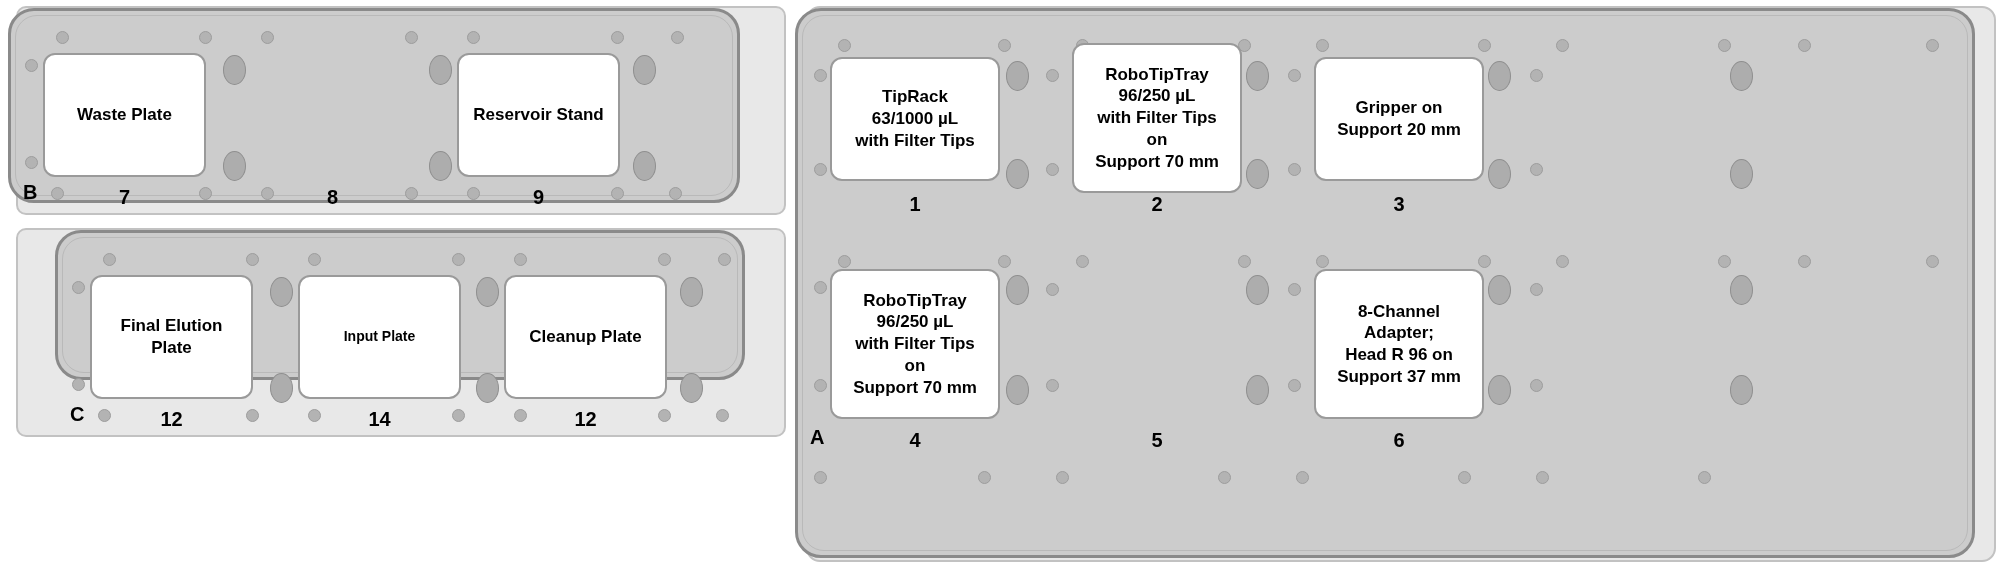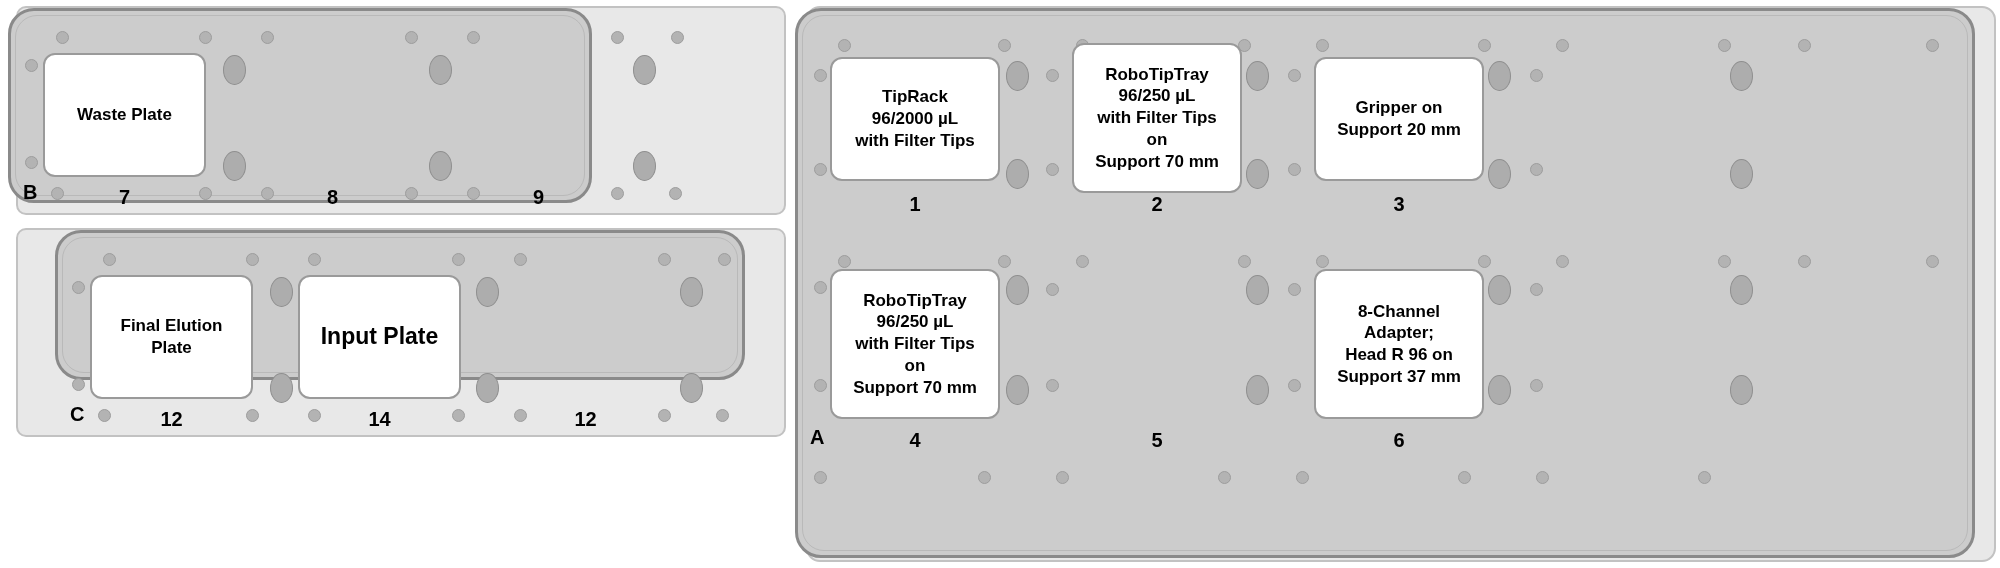--- a/index.html
+++ b/index.html
@@ -56,21 +56,21 @@
     position:absolute;font-weight:bold;color:#000;
   }
 </style>
 </head>
 <body>
 
 <div id="stage">
 
   <div class="deck-shadow" style="left:16px;top:6px;width:766px;height:205px;"></div>
 
-  <div class="deck" id="deck-b" style="left:8px;top:8px;width:584px;height:195px;">
+  <div class="deck" id="deck-b" style="left:8px;top:8px;width:732px;height:195px;">
     <div class="deck-inner-line"></div>
 
     <div class="pin small" style="left:45px;top:20px;"></div>
     <div class="pin small" style="left:188px;top:20px;"></div>
     <div class="pin small" style="left:250px;top:20px;"></div>
     <div class="pin small" style="left:394px;top:20px;"></div>
     <div class="pin small" style="left:456px;top:20px;"></div>
     <div class="pin small" style="left:600px;top:20px;"></div>
     <div class="pin small" style="left:660px;top:20px;"></div>
 
@@ -88,20 +88,23 @@
     <div class="pin small" style="left:188px;top:176px;"></div>
     <div class="pin small" style="left:250px;top:176px;"></div>
     <div class="pin small" style="left:394px;top:176px;"></div>
     <div class="pin small" style="left:456px;top:176px;"></div>
     <div class="pin small" style="left:600px;top:176px;"></div>
     <div class="pin small" style="left:658px;top:176px;"></div>
 
     <div class="tile" style="left:32px;top:42px;width:163px;height:124px;font-size:17px;">
       <span>Waste Plate</span>
     </div>
+    <div class="tile" style="left:446px;top:42px;width:163px;height:124px;font-size:17px;">
+      <span>Reservoir Stand</span>
+    </div>
 
     <div class="row-letter" style="left:12px;top:170px;font-size:20px;">B</div>
     <div class="slot-num" style="left:32px;top:175px;width:163px;font-size:20px;">7</div>
     <div class="slot-num" style="left:240px;top:175px;width:163px;font-size:20px;">8</div>
     <div class="slot-num" style="left:446px;top:175px;width:163px;font-size:20px;">9</div>
   </div>
 
   <div class="deck-shadow" style="left:16px;top:228px;width:766px;height:205px;"></div>
 
   <div class="deck" id="deck-c" style="left:8px;top:230px;width:690px;height:150px;margin-left:47px;">
@@ -130,22 +133,25 @@
     <div class="pin small" style="left:250px;top:176px;"></div>
     <div class="pin small" style="left:394px;top:176px;"></div>
     <div class="pin small" style="left:456px;top:176px;"></div>
     <div class="pin small" style="left:600px;top:176px;"></div>
     <div class="pin small" style="left:658px;top:176px;"></div>
 
     <div class="tile" style="left:32px;top:42px;width:163px;height:124px;font-size:17px;">
       <span>Final Elution
 Plate</span>
     </div>
-    <div class="tile" style="left:240px;top:42px;width:163px;height:124px;font-size:23px;">
+    <div class="tile" style="left:240px;top:42px;width:163px;height:124px;font-size:14px;">
       <span>Input Plate</span>
+    </div>
+    <div class="tile" style="left:446px;top:42px;width:163px;height:124px;font-size:17px;">
+      <span>Cleanup Plate</span>
     </div>
 
     <div class="row-letter" style="left:12px;top:170px;font-size:20px;">C</div>
     <div class="slot-num" style="left:32px;top:175px;width:163px;font-size:20px;">12</div>
     <div class="slot-num" style="left:240px;top:175px;width:163px;font-size:20px;">14</div>
     <div class="slot-num" style="left:446px;top:175px;width:163px;font-size:20px;">12</div>
   </div>
 
   <div class="deck-shadow" style="left:806px;top:6px;width:1186px;height:552px;border-radius:14px;"></div>
 
@@ -179,21 +185,21 @@
     <div class="pin big" style="left:690px;top:50px;"></div>
     <div class="pin big" style="left:690px;top:148px;"></div>
     <div class="pin small" style="left:732px;top:58px;"></div>
     <div class="pin small" style="left:732px;top:152px;"></div>
 
     <div class="pin big" style="left:932px;top:50px;"></div>
     <div class="pin big" style="left:932px;top:148px;"></div>
 
     <div class="tile" style="left:32px;top:46px;width:170px;height:124px;font-size:17px;">
       <span>TipRack
-96/2000 µL
+63/1000 µL
 with Filter Tips</span>
     </div>
     <div class="tile" style="left:274px;top:32px;width:170px;height:150px;font-size:17px;">
       <span>RoboTipTray
 96/250 µL
 with Filter Tips
 on
 Support 70 mm</span>
     </div>
     <div class="tile" style="left:516px;top:46px;width:170px;height:124px;font-size:17px;">

